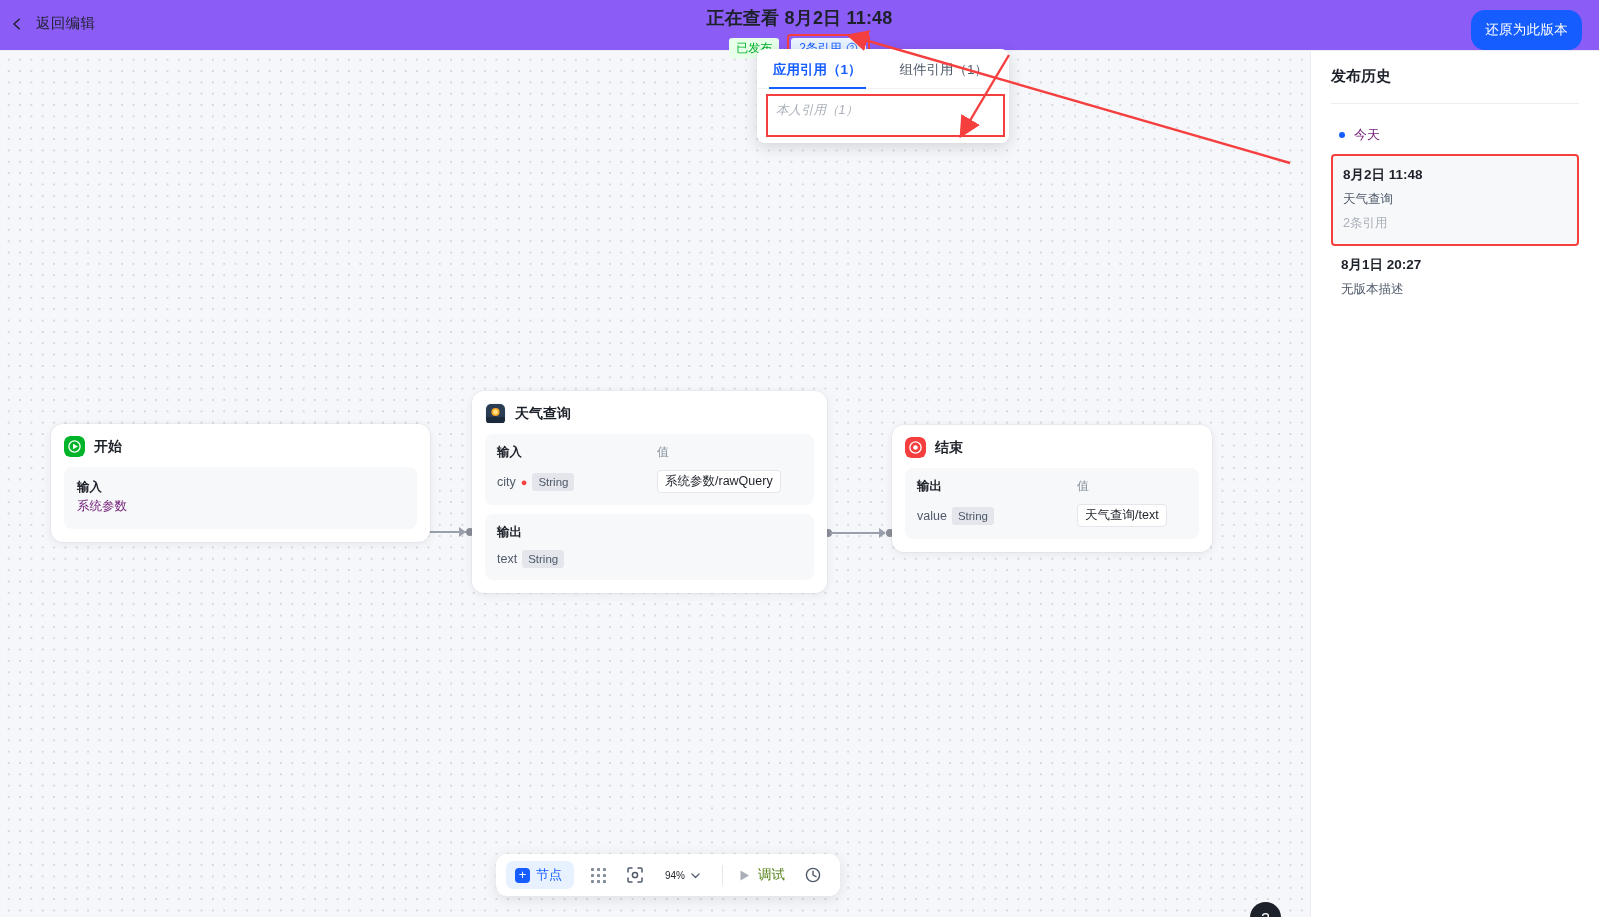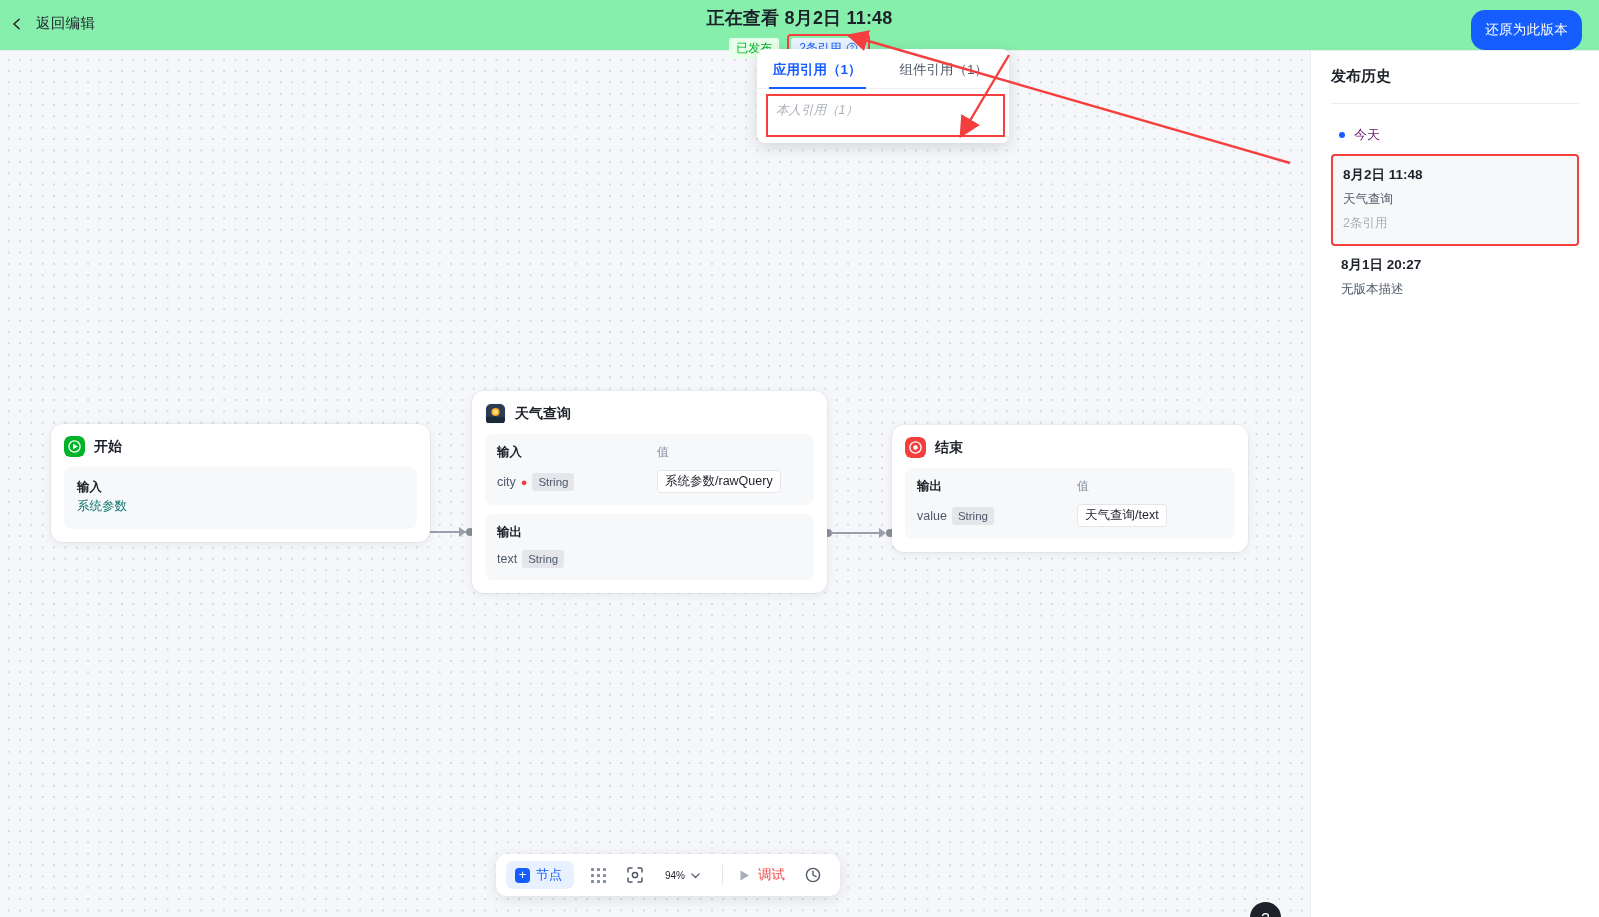--- a/index.html
+++ b/index.html
@@ -6,21 +6,21 @@
   html, body {
     width: 1599px; height: 917px;
     font-family: "Liberation Sans", "DejaVu Sans", sans-serif;
     background: #ffffff; overflow: hidden;
   }
   #app { position: relative; width: 1599px; height: 917px; }
 
   
   .topbar {
     position: absolute; left: 0; top: 0; width: 1599px; height: 51px;
-    background: #86efac; border-bottom: 1px solid #ebedf0;
+    background: #8b5cf6; border-bottom: 1px solid #ebedf0;
     z-index: 40;
   }
   .back-area {
     position: absolute; left: 10px; top: 14px;
     display: flex; align-items: center; gap: 12px; cursor: pointer;
   }
   .chev-left { width: 14px; height: 14px; display: block; }
   .back-label { font-size: 14.5px; color: #1d2129; font-weight: 500; letter-spacing: .3px; }
 
   .center-block {
@@ -84,26 +84,26 @@
   .req { color: #f53f3f; font-size: 11px; line-height: 10px; }
   .ptype {
     font-size: 11.5px; color: #4e5969; background: #e5e6eb;
     border-radius: 3px; padding: 1px 6px; line-height: 16px;
   }
   .vchip {
     font-size: 12.5px; color: #1d2129; background: #fff;
     border: 1px solid #e5e6eb; border-radius: 4px; padding: 2px 7px;
     display: inline-block; line-height: 17px;
   }
-  .sys-param { font-size: 12.5px; color: #0f766e; margin-top: 2px; }
+  .sys-param { font-size: 12.5px; color: #701a75; margin-top: 2px; }
 
   .node-start { left: 51px; top: 373px; width: 379px; }
   .node-start .sect { padding: 12px 13px 14px 13px; }
   .node-weather { left: 472px; top: 340px; width: 355px; }
-  .node-end { left: 892px; top: 374px; width: 356px; }
+  .node-end { left: 892px; top: 374px; width: 320px; }
 
   
   .port { position: absolute; width: 8px; height: 8px; border-radius: 50%; background: #8b8f99; }
   .edge { position: absolute; height: 2px; background: #9aa0ab; }
   .arrow {
     position: absolute; width: 0; height: 0;
     border-left: 7px solid #9aa0ab;
     border-top: 5px solid transparent; border-bottom: 5px solid transparent;
   }
 
@@ -123,21 +123,21 @@
     color: #fff; font-size: 13px; line-height: 14px; text-align: center;
   }
   .tb-sep { width: 1px; height: 20px; background: #e5e6eb; margin: 0 8px; }
   .tb-ico { width: 34px; height: 30px; display: flex; align-items: center; justify-content: center; cursor: pointer; }
   .tb-zoom {
     display: flex; align-items: center; gap: 5px; font-size: 10px;
     color: #1d2129; padding: 0 10px; cursor: pointer;
   }
   .tb-debug {
     display: flex; align-items: center; gap: 7px; font-size: 13.5px;
-    color: #ef4444; padding: 0 8px 0 4px; cursor: pointer;
+    color: #4d7c0f; padding: 0 8px 0 4px; cursor: pointer;
   }
   .help-fab {
     position: absolute; left: 1250px; top: 851px; width: 31px; height: 31px;
     background: #1d2129; color: #fff; border-radius: 50%;
     display: flex; align-items: center; justify-content: center;
     font-size: 15px; cursor: pointer;
   }
 
   
   .rightpanel {

